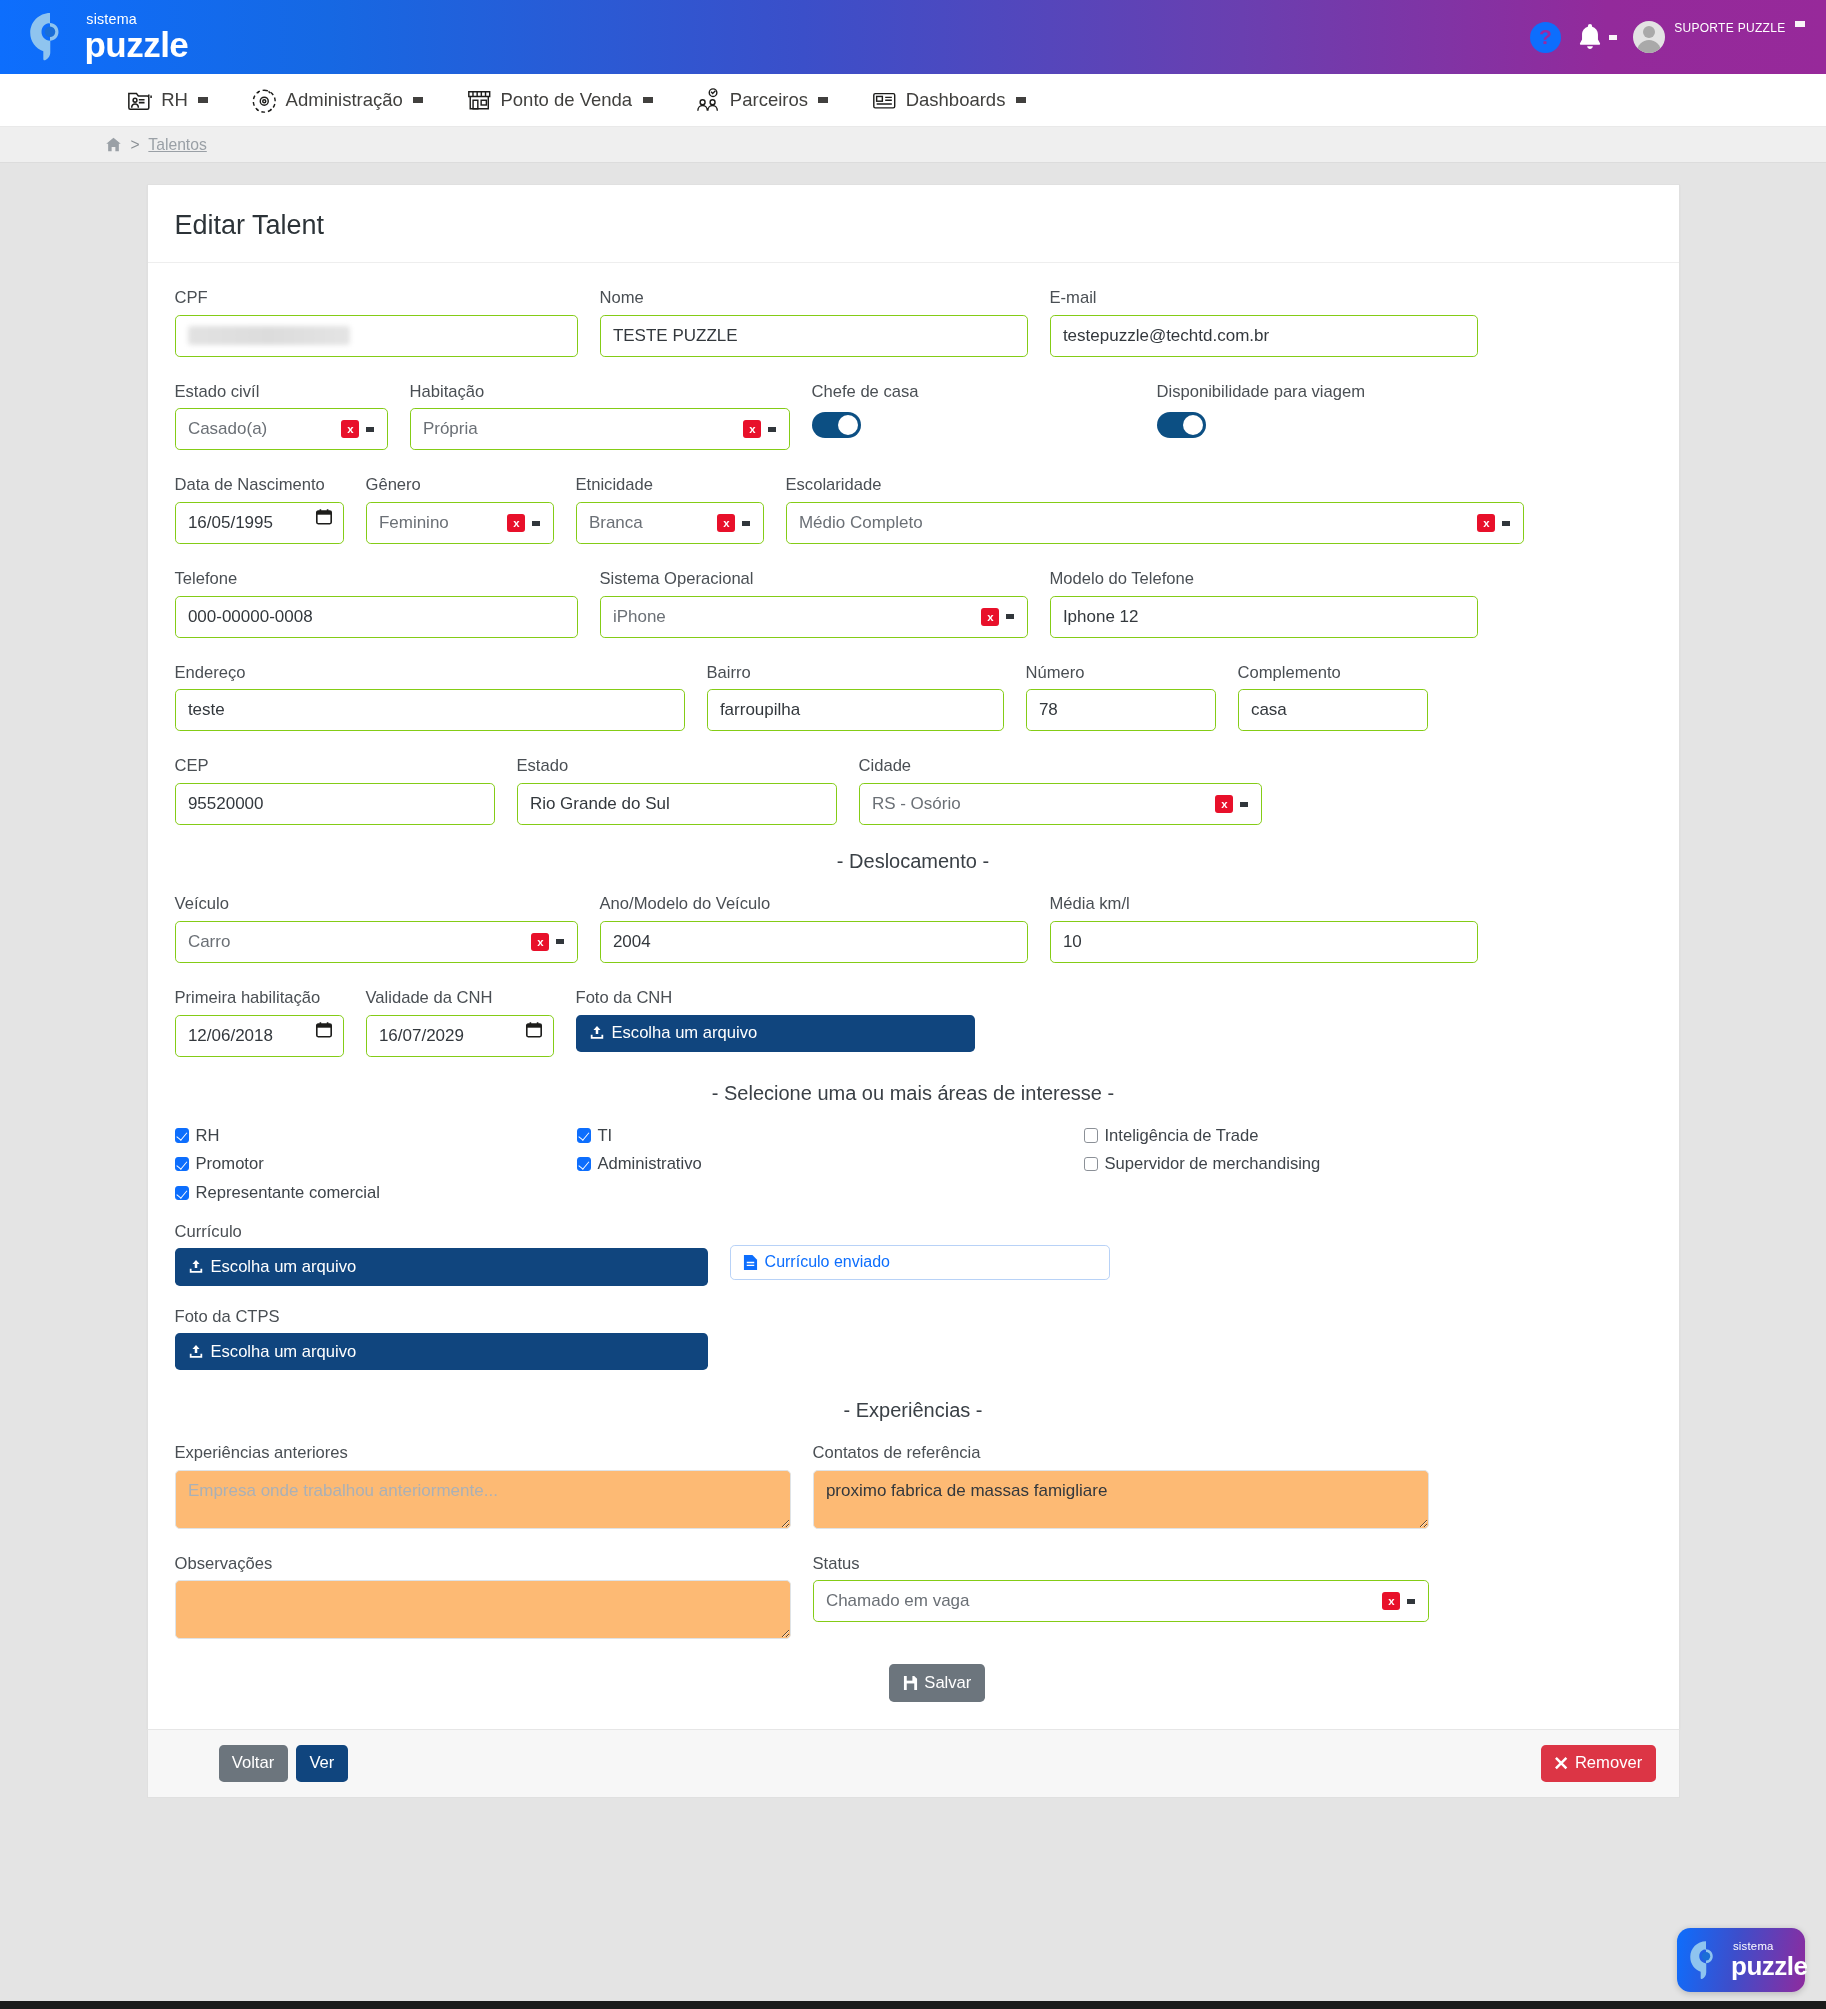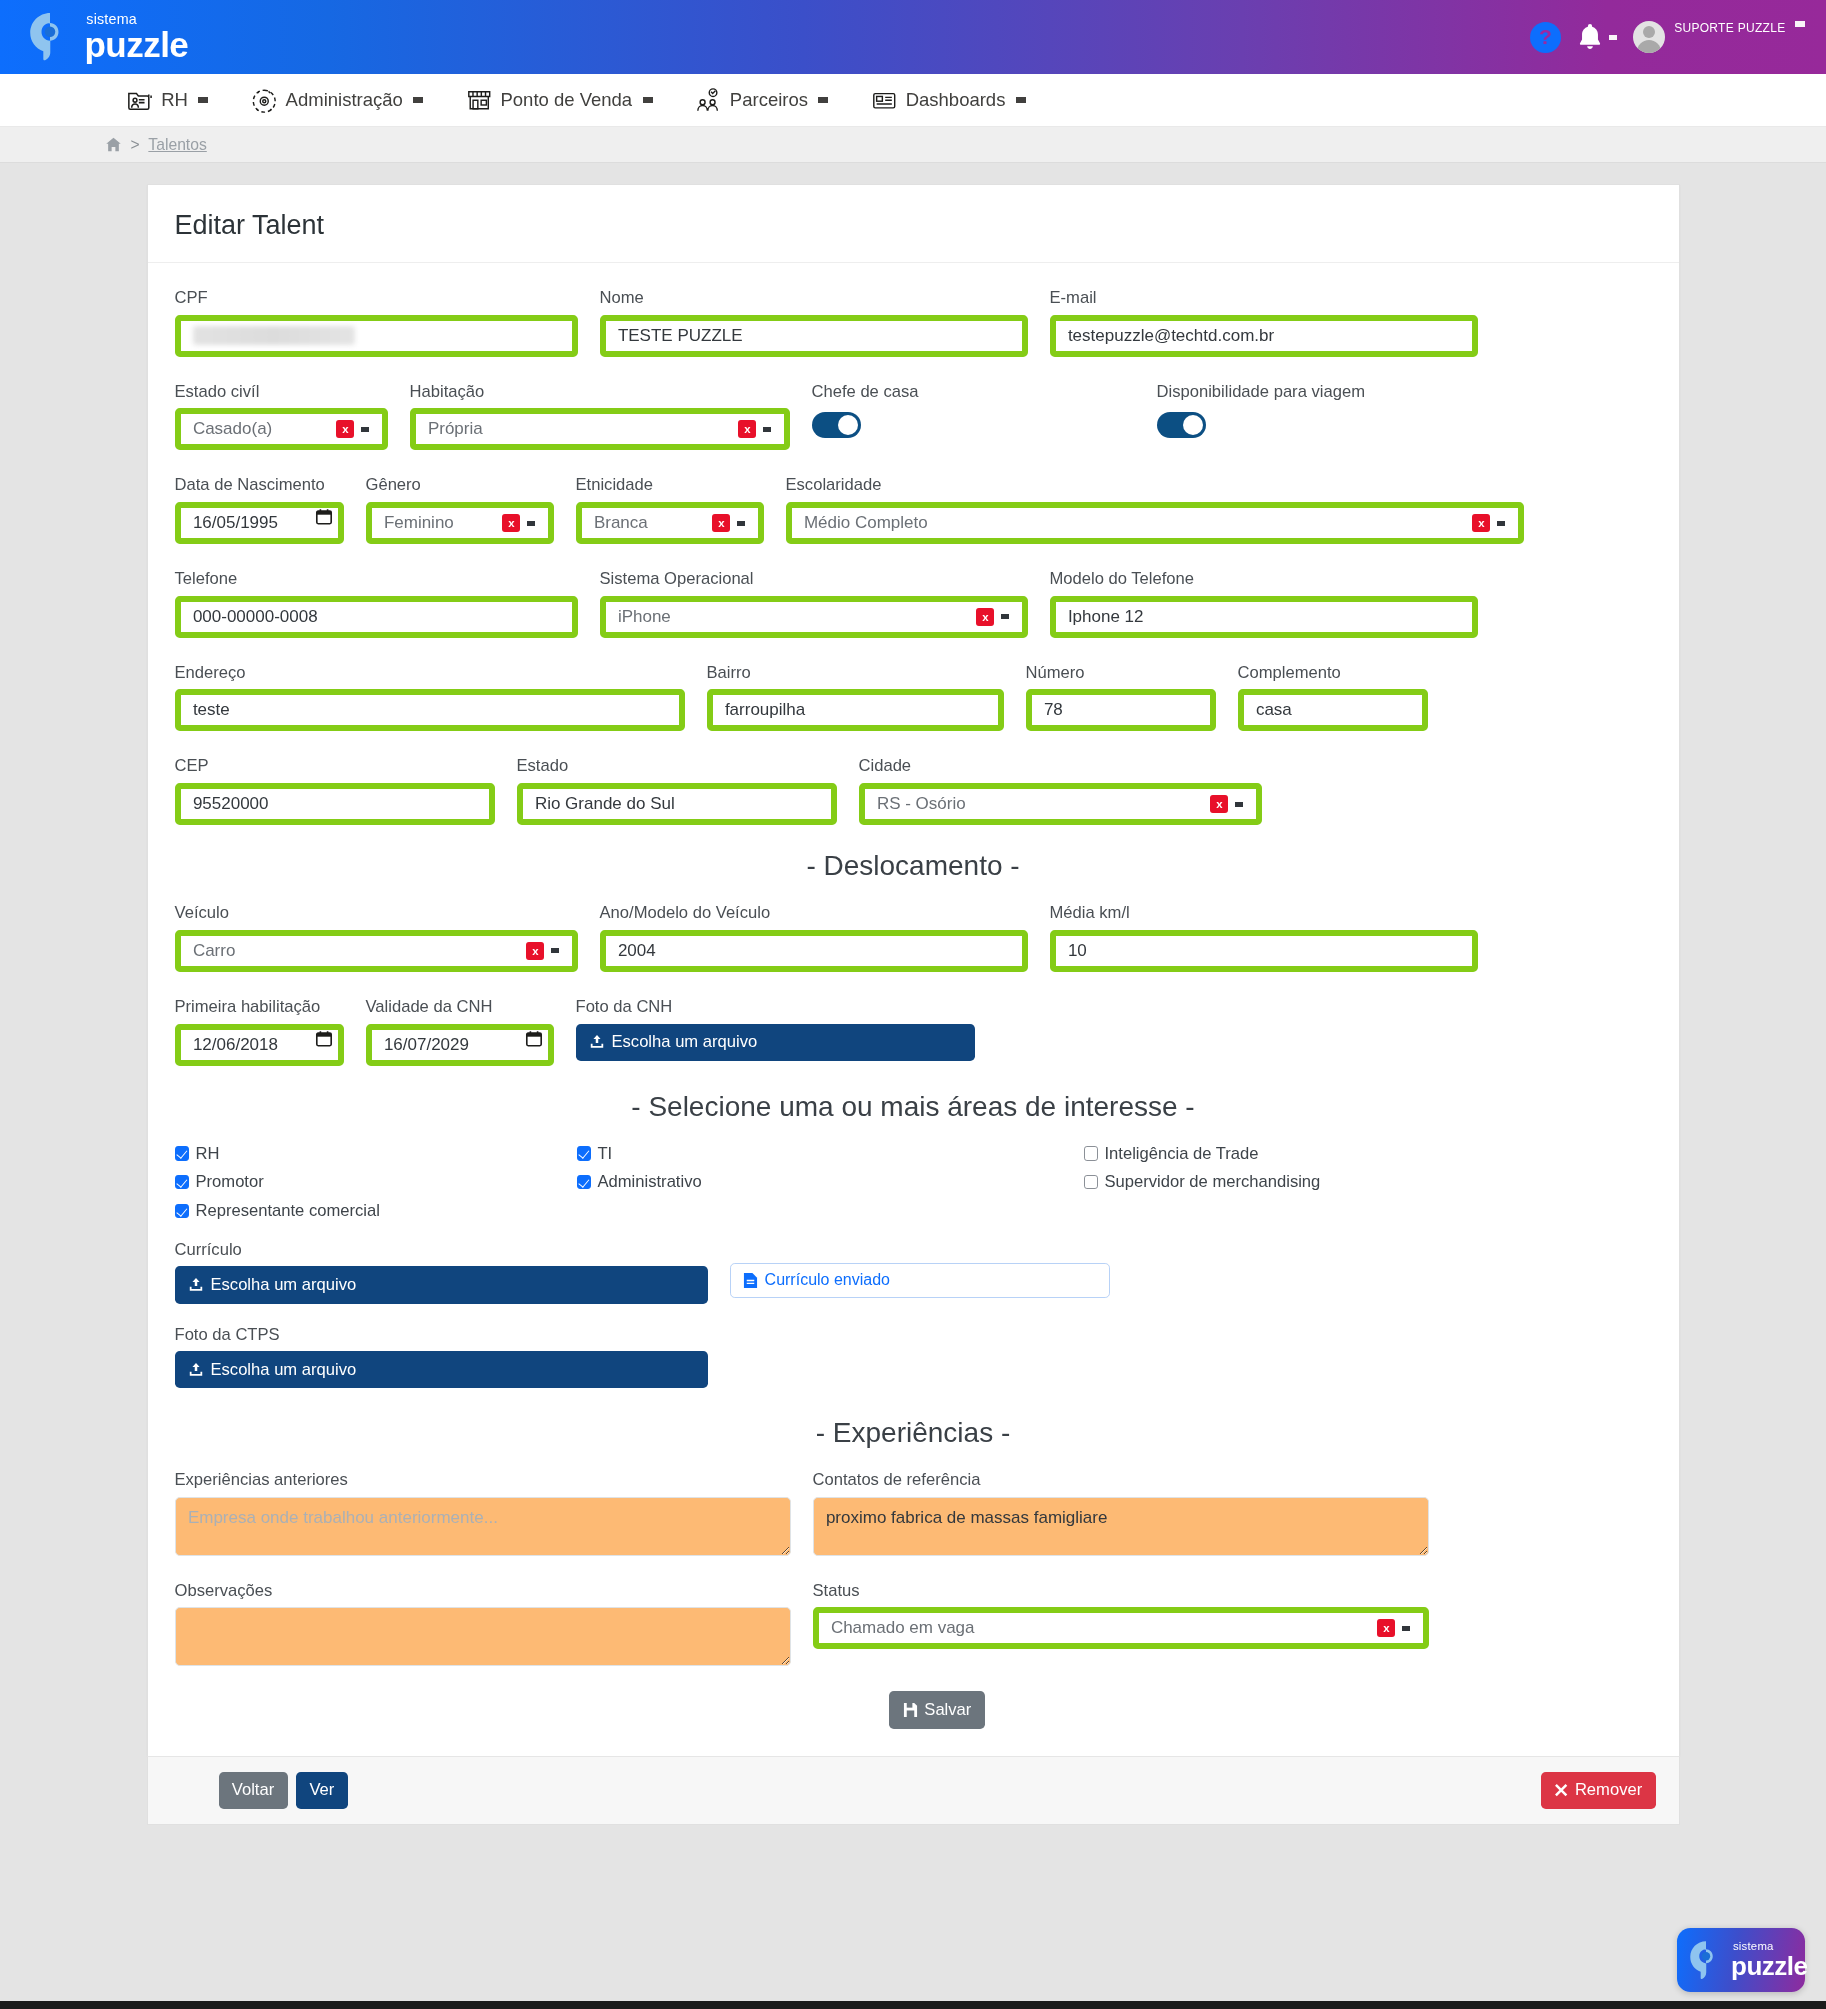--- a/index.html
+++ b/index.html
@@ -78,21 +78,21 @@
   }
   .card-head { padding:25px 27px 21px 27px; border-bottom:1px solid #eeeeee;}
   .card-title { font-size:27px; font-weight:400; color:#2c3338; }
   .card-body { padding:25px 27px 27px 27px; }
   .row { display:flex; width:100%; gap:22px; margin-bottom:25px; align-items:flex-start;}
   .fg { display:flex; flex-direction:column; }
 
   label.fl { font-size:16.6px; color:#4a4f54; margin-bottom:6.7px; font-weight:400; }
 
   .inp, .sel {
-    height:42px; border:6px solid #84cc16; border-radius:4.8px;
+    height:42px; border:1px solid #84cc16; border-radius:4.8px;
     background:#fff; font-size:17px; color:#33383d;
     padding:0 12.4px; display:flex; align-items:center;
     font-family:"Liberation Sans", sans-serif;
   }
   .inp.blur { background:#fff; }
   .redact { width:162px; height:19px; border-radius:2.9px;
             background:linear-gradient(90deg,#e2e2e2,#dcdcdc,#e4e4e4); filter:blur(2.9px); }
 
   .sel { justify-content:space-between; color:#6b7076; cursor:pointer; }
   .sel .sv { color:#6b7076; }
@@ -107,21 +107,21 @@
   .datefield { position:relative; }
   .datefield .inp { padding-right:34px; }
   .cal-ico { position:absolute; right:10.5px; top:11.4px; width:18px; height:19px; }
 
   .toggle {
     width:49px;height:26px;border-radius:13.3px;background:#0c4f83;
     position:relative; cursor:pointer; margin-top:3.8px;
   }
   .toggle::after{content:"";position:absolute;width:20px;height:20px;border-radius:50%;background:#fff;top:2.9px;right:2.9px;}
 
-  .section-title { width:100%; text-align:center; font-size:28px; color:#3a4046; margin:7.6px 0 21px 0;}
+  .section-title { width:100%; text-align:center; font-size:20px; color:#3a4046; margin:7.6px 0 21px 0;}
 
   .btn {
     border:none; border-radius:4.8px; font-size:16.6px; color:#fff;
     padding:8.6px 13.3px; display:inline-flex; align-items:center; gap:6.7px;
     cursor:pointer; font-family:"Liberation Sans", sans-serif;
   }
   .btn-file { background:#10457e; }
   .btn-outline {
     background:#fff; color:#0d6efd; border:1px solid #b8d2f7; border-radius:4.8px;
     padding:7.6px 12.4px; font-size:16px; display:inline-flex; align-items:center; gap:6.7px; cursor:pointer;

